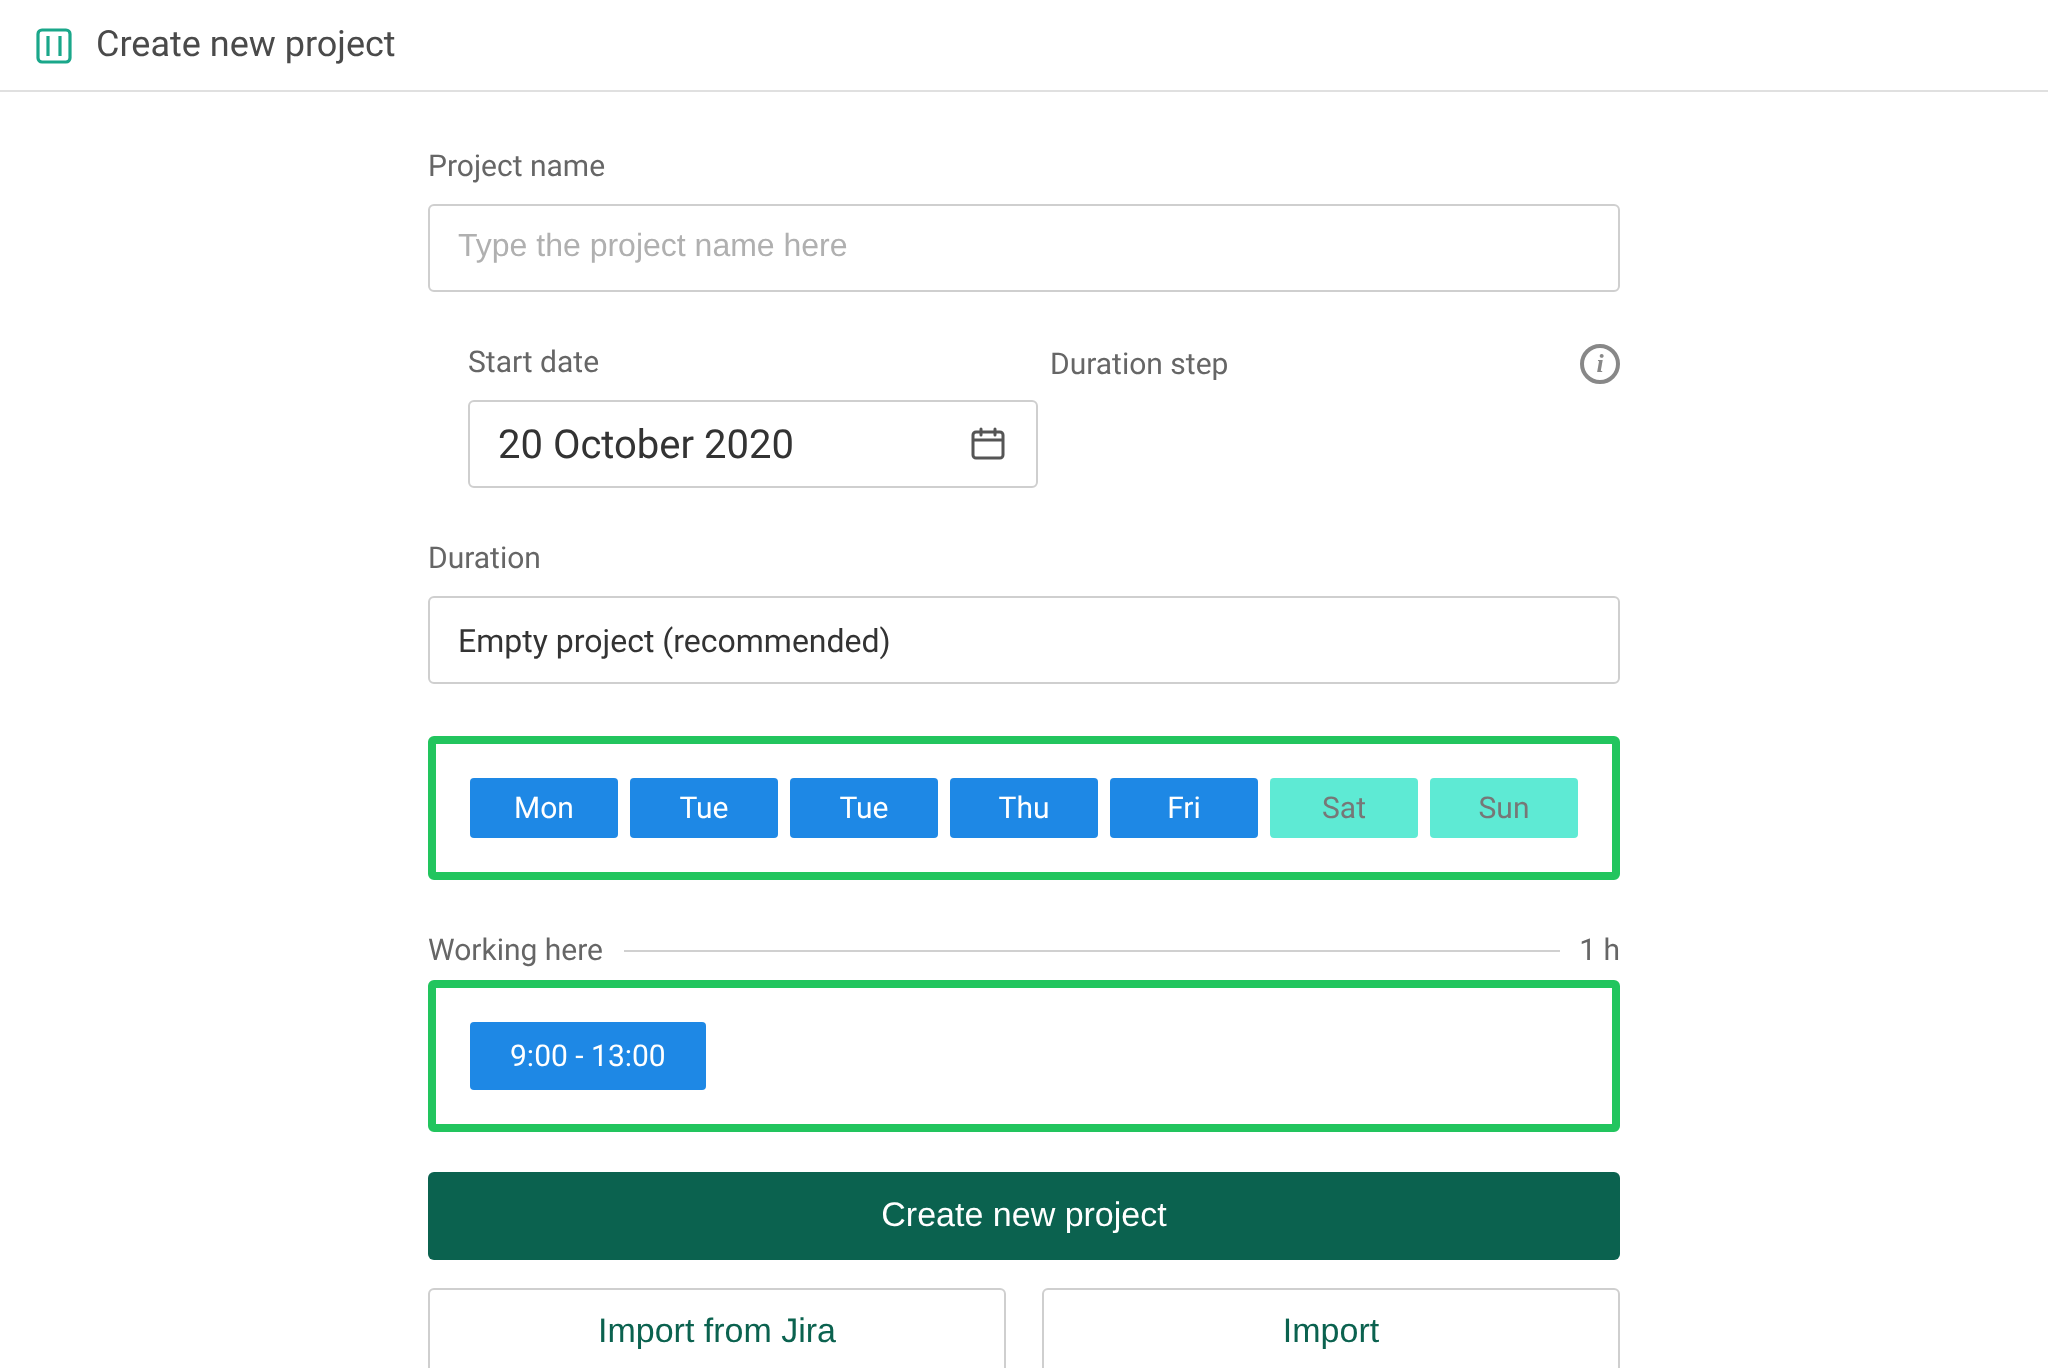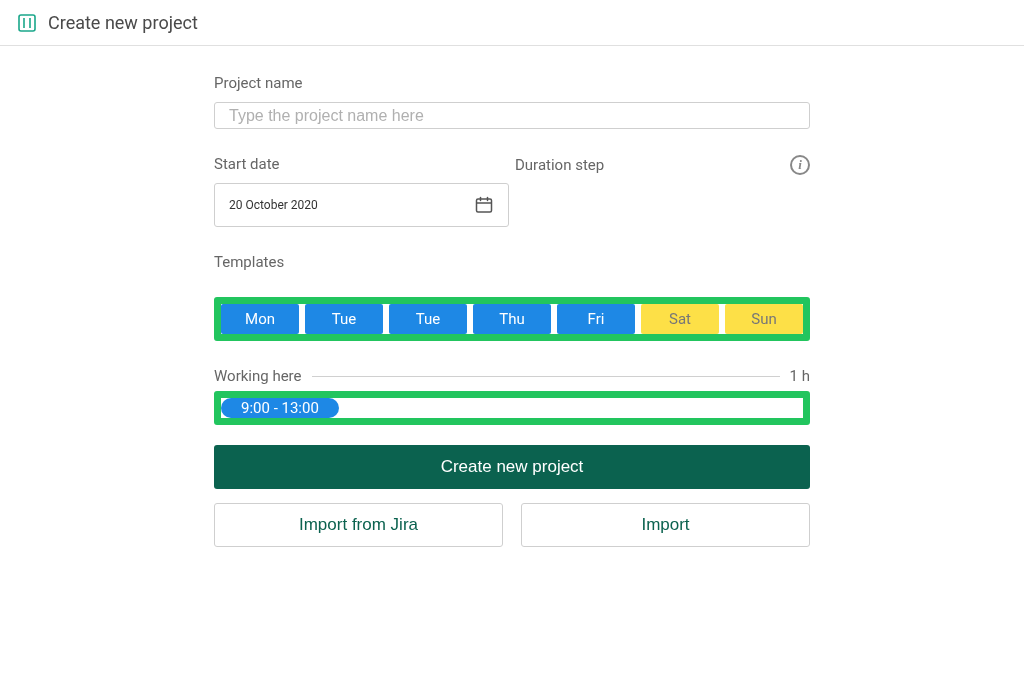--- a/index.html
+++ b/index.html
@@ -32,33 +32,34 @@
     margin: 28px auto 0 auto;
   }
   .field-label {
     font-size: 15px;
     color: #666;
     margin-bottom: 10px;
     display: block;
   }
   .text-input {
     width: 100%;
-    height: 27px;
+    height: 44px;
     border: 1px solid #cfcfcf;
     border-radius: 3px;
     padding: 0 14px;
     font-size: 16px;
     color: #333;
     outline: none;
   }
   .text-input::placeholder { color: #b0b0b0; }
   .row {
     display: flex;
     gap: 6px;
     margin-top: 26px;
+    margin-left: 20px;
   }
   .col { flex: 1; }
   .label-row {
     display: flex;
     align-items: center;
     justify-content: space-between;
     margin-bottom: 10px;
   }
   .info-circle {
     width: 20px;
@@ -77,21 +78,21 @@
   }
   .date-input {
     width: 100%;
     height: 44px;
     border: 1px solid #cfcfcf;
     border-radius: 3px;
     padding: 0 14px;
     display: flex;
     align-items: center;
     justify-content: space-between;
-    font-size: 12px;
+    font-size: 20px;
     color: #333;
     cursor: pointer;
     background: #fff;
   }
   .calendar-icon svg { display: block; }
   .select-input {
     width: 100%;
     height: 44px;
     border: 1px solid #cfcfcf;
     border-radius: 3px;
@@ -126,50 +127,50 @@
   }
   .section-label-line .sec-label {
     font-size: 15px;
     color: #666;
   }
   .section-label-line .sec-tail {
     font-size: 15px;
     color: #666;
   }
   .chip-container {
-    border: 7px solid #22c55e;
-    border-radius: 3px;
-    padding: 0;
+    border: 4px solid #22c55e;
+    border-radius: 3px;
+    padding: 17px;
     display: flex;
     gap: 6px;
     flex-wrap: wrap;
   }
   .day-chip {
     flex: 1;
     height: 30px;
     border-radius: 2px;
     display: flex;
     align-items: center;
     justify-content: center;
     font-size: 15px;
     cursor: pointer;
     user-select: none;
   }
   .day-chip.active {
     background: #1e88e5;
     color: #fff;
   }
   .day-chip.inactive {
-    background: #fde047;
+    background: #5eead4;
     color: #777;
   }
   .hour-chip {
-    height: 20px;
+    height: 34px;
     padding: 0 20px;
-    border-radius: 12px;
+    border-radius: 2px;
     background: #1e88e5;
     color: #fff;
     display: flex;
     align-items: center;
     justify-content: center;
     font-size: 15px;
     cursor: pointer;
     user-select: none;
   }
   .primary-btn {
@@ -246,21 +247,24 @@
     <div class="col">
       <div class="label-row">
         <span class="field-label" style="margin-bottom:0">Duration step</span>
         <span class="info-circle">i</span>
       </div>
     </div>
   </div>
 
   
   <div class="section">
-    <label class="field-label">Templates</label>
+    <label class="field-label">Duration</label>
+    <div class="select-input">
+      <span>Empty project (recommended)</span>
+    </div>
   </div>
 
   
   <div class="section">
     <div class="chip-container" id="days-container">
         <div class="day-chip active">Mon</div>
         <div class="day-chip active">Tue</div>
         <div class="day-chip active">Tue</div>
         <div class="day-chip active">Thu</div>
         <div class="day-chip active">Fri</div>

